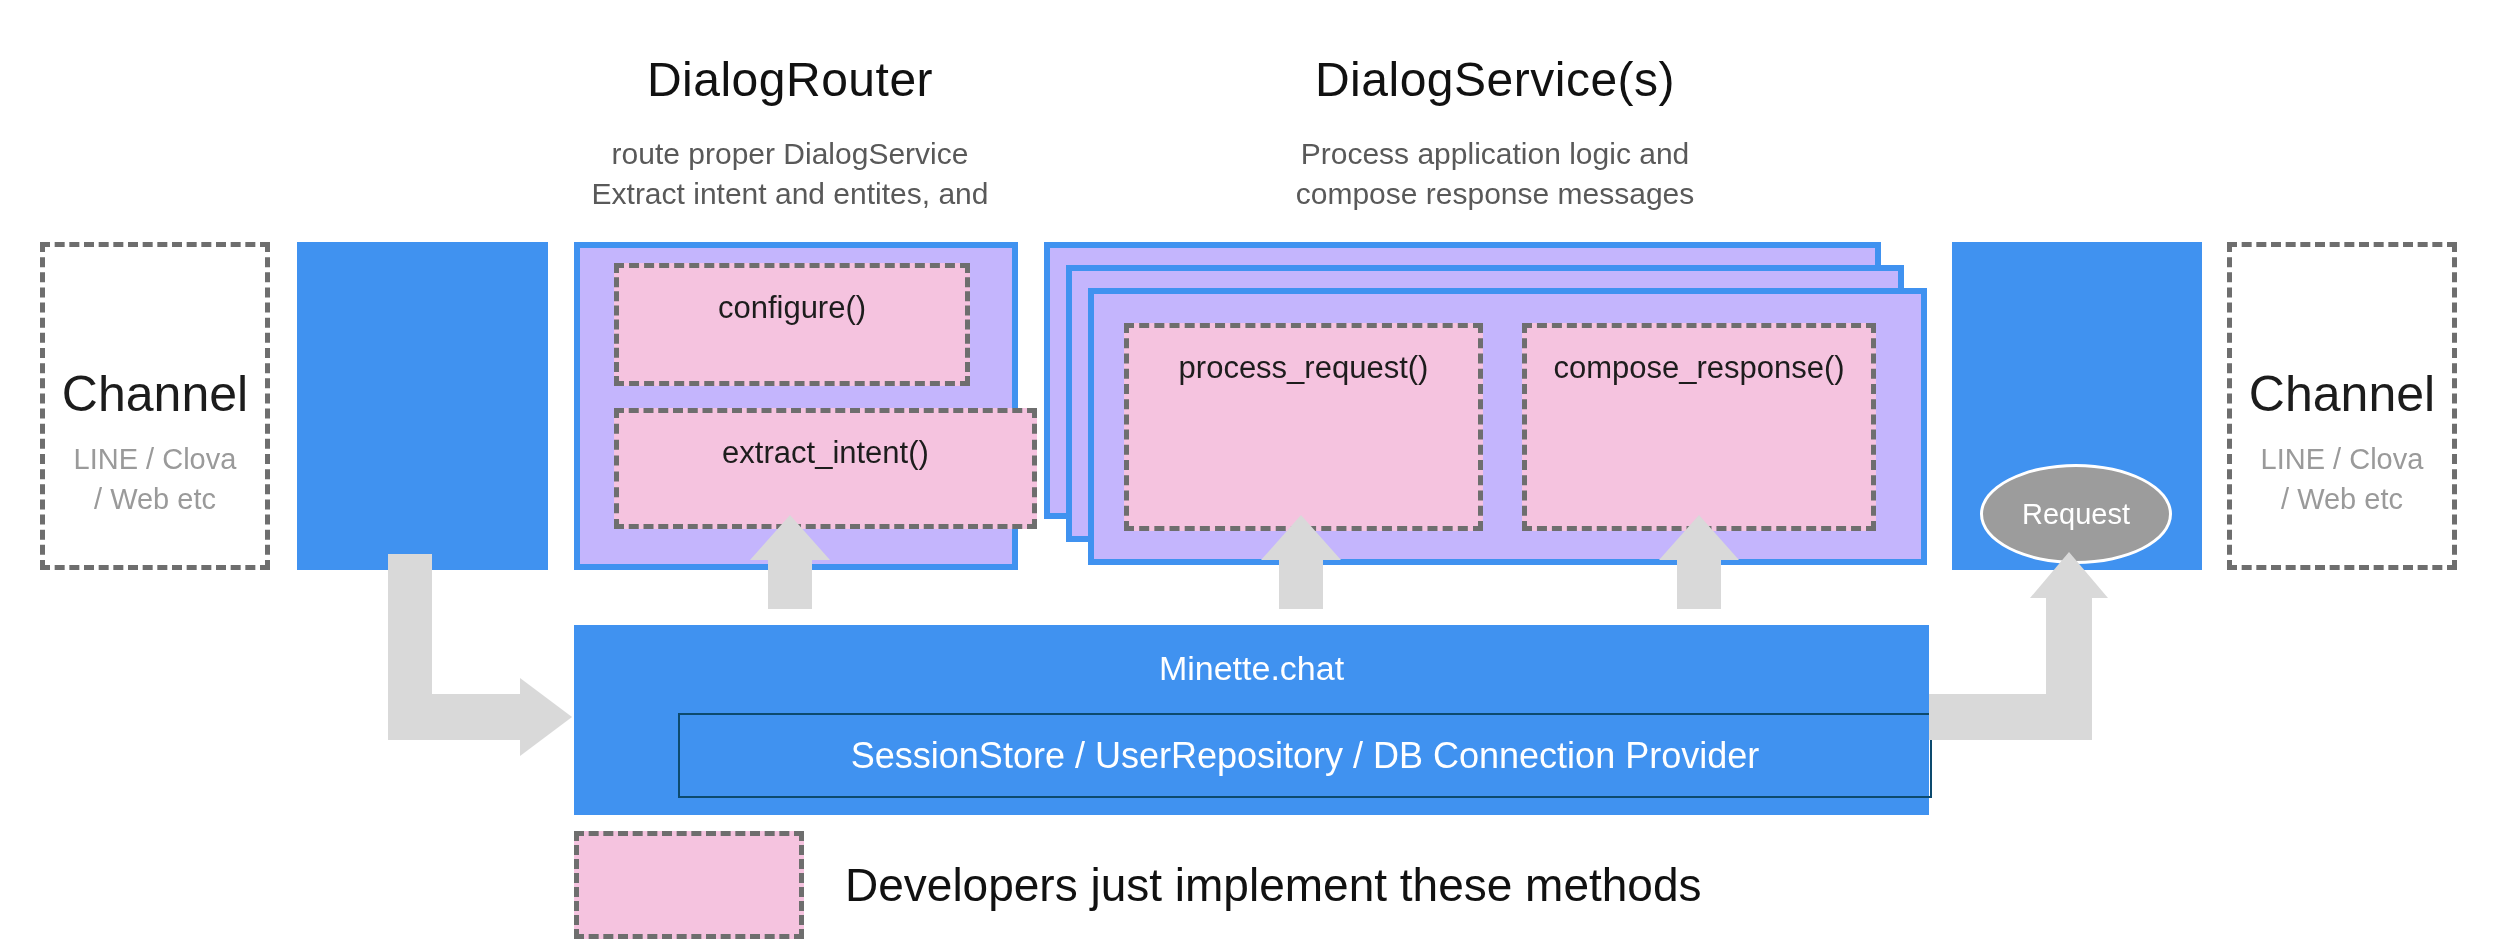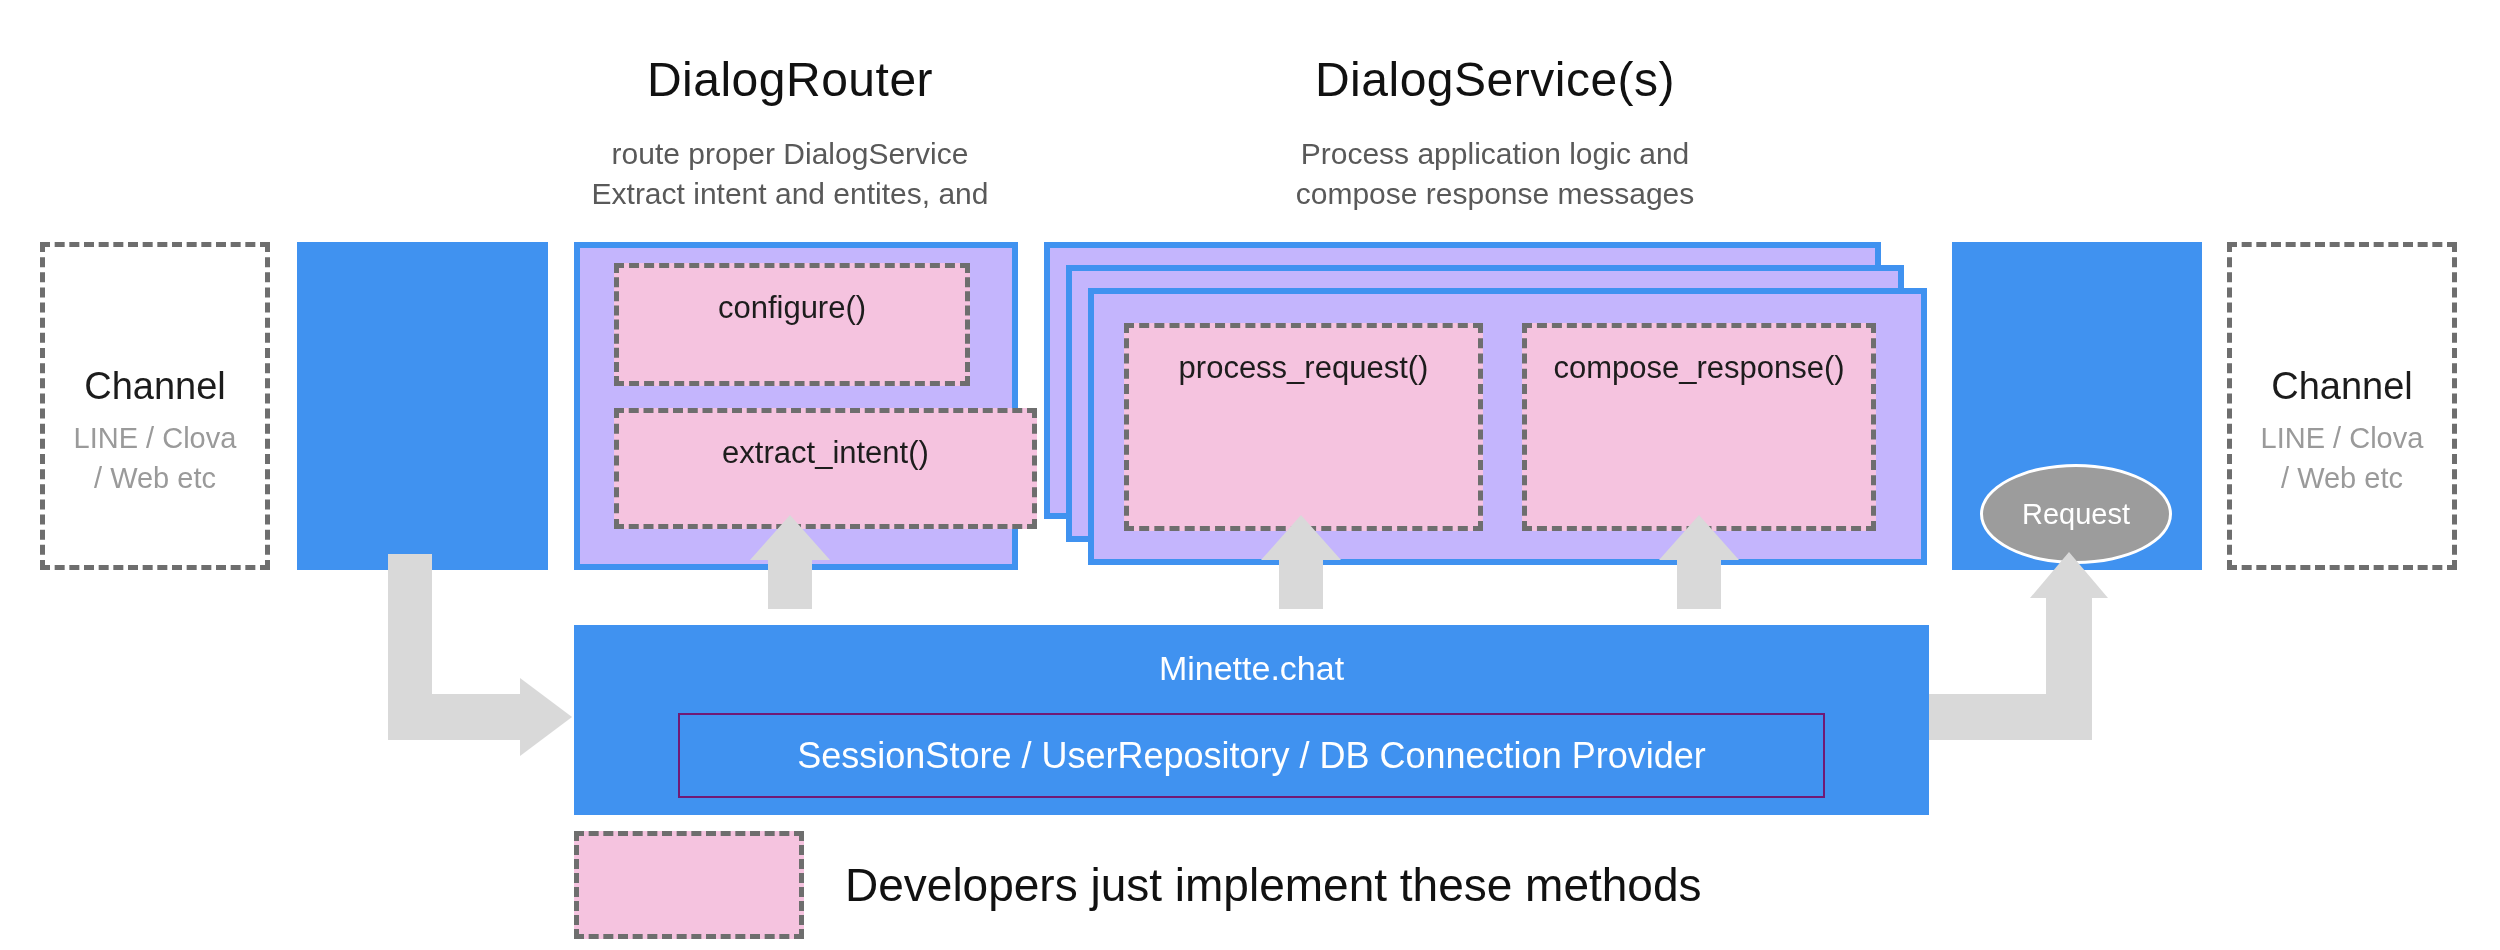--- a/index.html
+++ b/index.html
@@ -19,21 +19,21 @@
   
   .big-title{font-size:48px;color:#111;text-align:center;letter-spacing:0.5px;}
   .subtitle{font-size:30px;color:#595959;text-align:center;line-height:40px;}
 
   
   .channel-box{
     width:230px;height:328px;top:226px;background:#fff;
     border:5px dashed var(--dash_gray);box-sizing:border-box;
   }
   .channel-text{position:absolute;left:0;top:118px;width:100%;text-align:center;}
-  .channel-title{font-size:38px;color:#1c1c1c;margin-bottom:10px;}
+  .channel-title{font-size:50px;color:#1c1c1c;margin-bottom:16px;}
   .channel-sub{font-size:29px;color:#9A9A9A;line-height:40px;}
 
   
   .adapter-box{width:251px;height:328px;top:226px;background:var(--blue);}
   .adapter-label{position:absolute;left:0;top:368px-;width:100%;text-align:center;
     font-size:34px;color:#ffffff;}
   .badge{
     position:absolute;background:var(--badge_gray);border:3px solid #ffffff;border-radius:50%;
     display:flex;align-items:center;justify-content:center;
     color:#ffffff;font-size:29px;box-sizing:border-box;
@@ -47,22 +47,22 @@
     background:var(--pink);border:5px dashed var(--dash_gray);box-sizing:border-box;
     text-align:center;font-size:31px;color:#1d1d1d;
   }
   .method-box .method-label{display:block;padding-top:22px;}
 
   
   .minette-bar{left:574px;top:609px;width:1355px;height:190px;background:var(--blue);}
   .minette-title{position:absolute;left:0;top:24px;width:100%;text-align:center;
     font-size:34px;color:#ffffff;}
   .providers-box{
-    position:absolute;left:104px;top:88px;width:1147px;height:85px;
-    border:2px solid #701a75;box-sizing:border-box;
+    position:absolute;left:104px;top:88px;width:1254px;height:85px;
+    border:2px solid #0c4a6e;box-sizing:border-box;
     display:flex;align-items:center;justify-content:center;
     font-size:36px;color:#ffffff;
   }
 
   
   .legend-swatch{
     left:574px;top:815px;width:230px;height:108px;
     background:var(--pink);border:5px dashed var(--dash_gray);box-sizing:border-box;
   }
   .legend-label{

